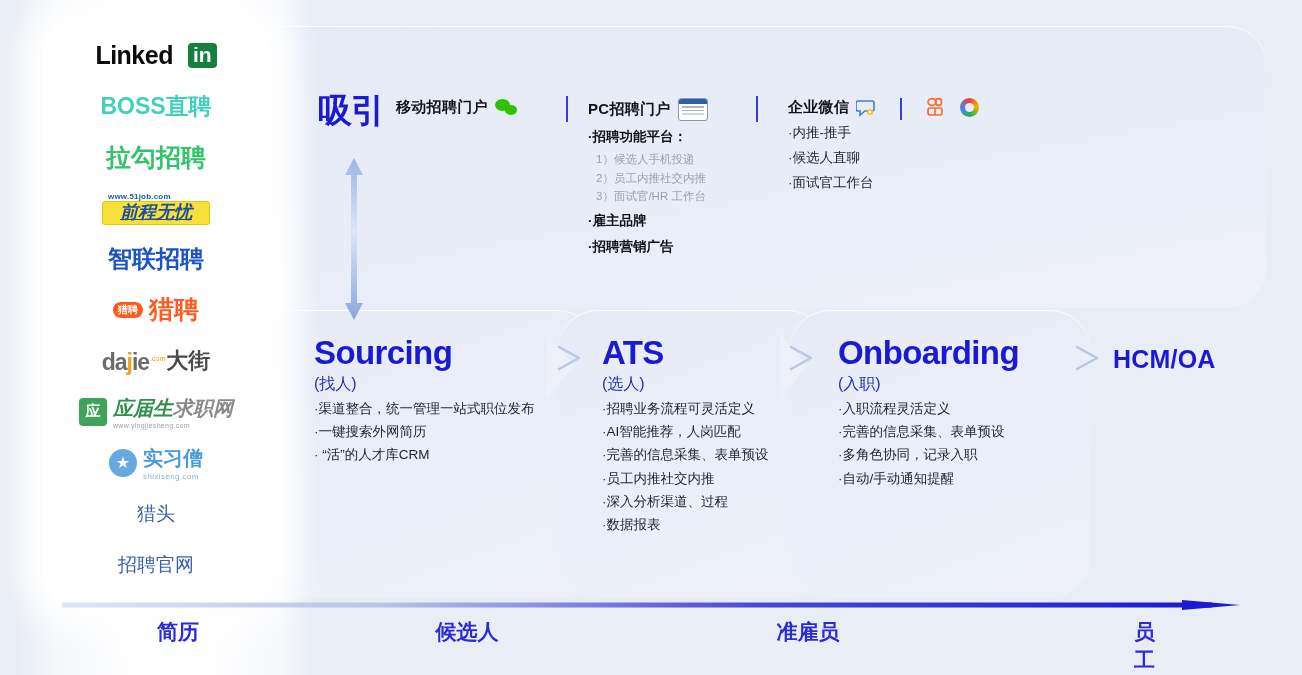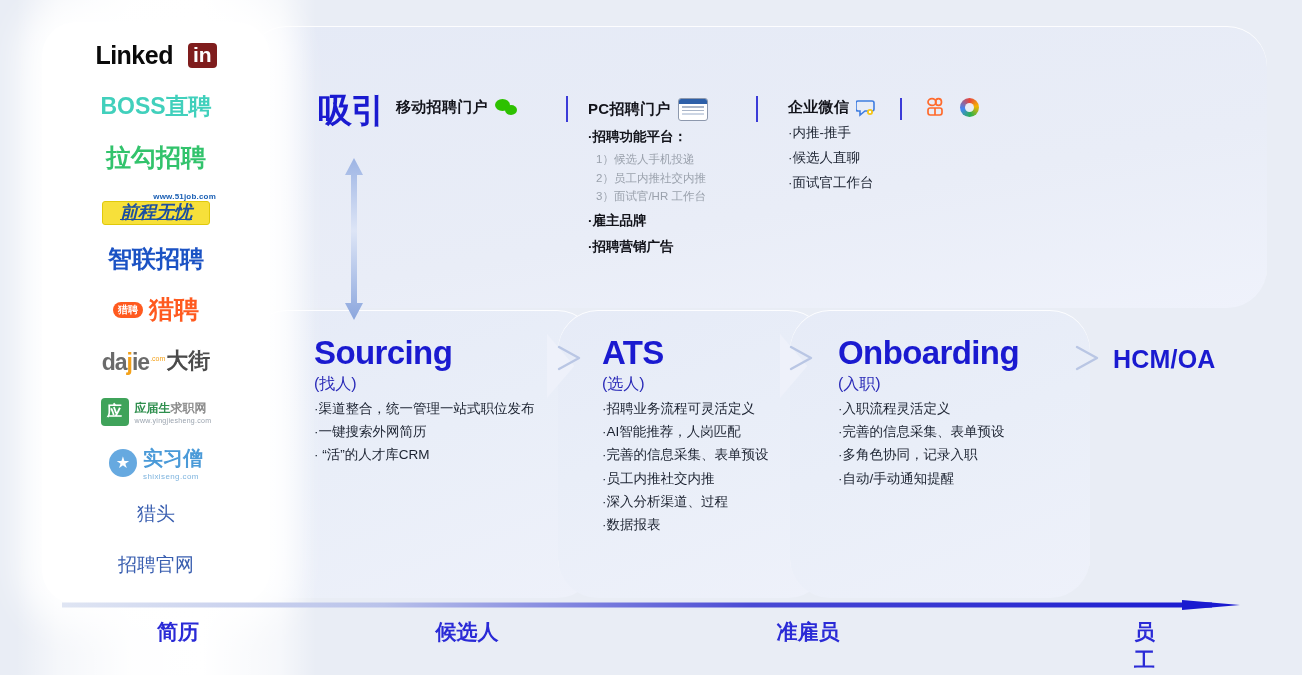--- a/index.html
+++ b/index.html
@@ -25,44 +25,44 @@
 
   
   .logos{
     position:absolute;left:42px;top:30px;width:228px;height:560px;
     display:flex;flex-direction:column;align-items:center;
     justify-content:flex-start;gap:0;z-index:6;
   }
   .logo-row{height:52px;display:flex;align-items:center;justify-content:center;width:100%;}
   .lk{display:flex;align-items:center;gap:15px;}
   .lk-word{font-size:25px;font-weight:bold;color:#0a0a0a;letter-spacing:-.5px;}
-  .lk-box{background:#7f1d1d;color:#fff;font-size:21px;font-weight:bold;
+  .lk-box{background:#15803d;color:#fff;font-size:21px;font-weight:bold;
     border-radius:4px;padding:1px 5px 3px 5px;line-height:1;}
   .boss{font-size:23px;font-weight:bold;color:#41d0bc;letter-spacing:0px;}
   .lagou{font-size:25px;font-weight:bold;color:#32c36c;}
   .job51{width:108px;}
-  .job51-top{font-size:8px;color:#1a5fb4;font-weight:bold;text-align:right;
+  .job51-top{font-size:8px;color:#1a5fb4;font-weight:bold;text-align:left;
     letter-spacing:.2px;position:relative;left:6px;}
   .job51-bar{background:#f7e03a;border:1px solid #e0c90a;border-radius:3px;
     text-align:center;color:#1c4fa0;font-size:18px;font-weight:bold;
     font-style:italic;padding:1px 4px;line-height:1.1;text-decoration:underline;}
   .zhilian{font-size:24px;font-weight:bold;color:#1b52c4;}
   .liepin{display:flex;align-items:center;gap:6px;}
   .liepin-badge{background:#ff5a1f;color:#fff;font-size:10px;font-weight:bold;
     border-radius:8px;padding:3px 5px;line-height:1;}
   .liepin-word{font-size:25px;font-weight:bold;color:#ff5a1f;}
   .dajie{display:flex;align-items:flex-end;gap:1px;}
   .dajie-en{font-size:23px;font-weight:bold;color:#6b6b6b;letter-spacing:-1px;}
   .dajie-en .o{color:#f3a11a;}
   .dajie-cn{font-size:22px;font-weight:bold;color:#4b4b4b;}
   .dajie-com{font-size:7px;color:#f3a11a;margin-bottom:14px;}
   .yjs{display:flex;align-items:center;gap:6px;}
   .yjs-ico{width:28px;height:28px;background:#3fa35a;border-radius:4px;color:#fff;
     font-size:15px;font-weight:bold;display:flex;align-items:center;justify-content:center;}
-  .yjs-txt .l1{font-size:12px;font-weight:bold;color:#2f8f4e;}
+  .yjs-txt .l1{font-size:20px;font-weight:bold;color:#2f8f4e;font-style:italic;}
   .yjs-txt .l1 b{color:#8a8a8a;font-weight:bold;}
   .yjs-txt .l2{font-size:7px;color:#9aa3ae;letter-spacing:.3px;}
   .sxs{display:flex;align-items:center;gap:6px;}
   .sxs-ico{width:28px;height:28px;border-radius:50%;background:#66a9e0;
     display:flex;align-items:center;justify-content:center;}
   .sxs-ico span{color:#fff;font-size:16px;font-weight:bold;line-height:1;}
   .sxs-txt .l1{font-size:20px;font-weight:bold;color:#4a9ad8;}
   .sxs-txt .l2{font-size:8px;color:#7fb4de;letter-spacing:.4px;}
   .plain{font-size:19px;color:#3a5fb0;}
 

